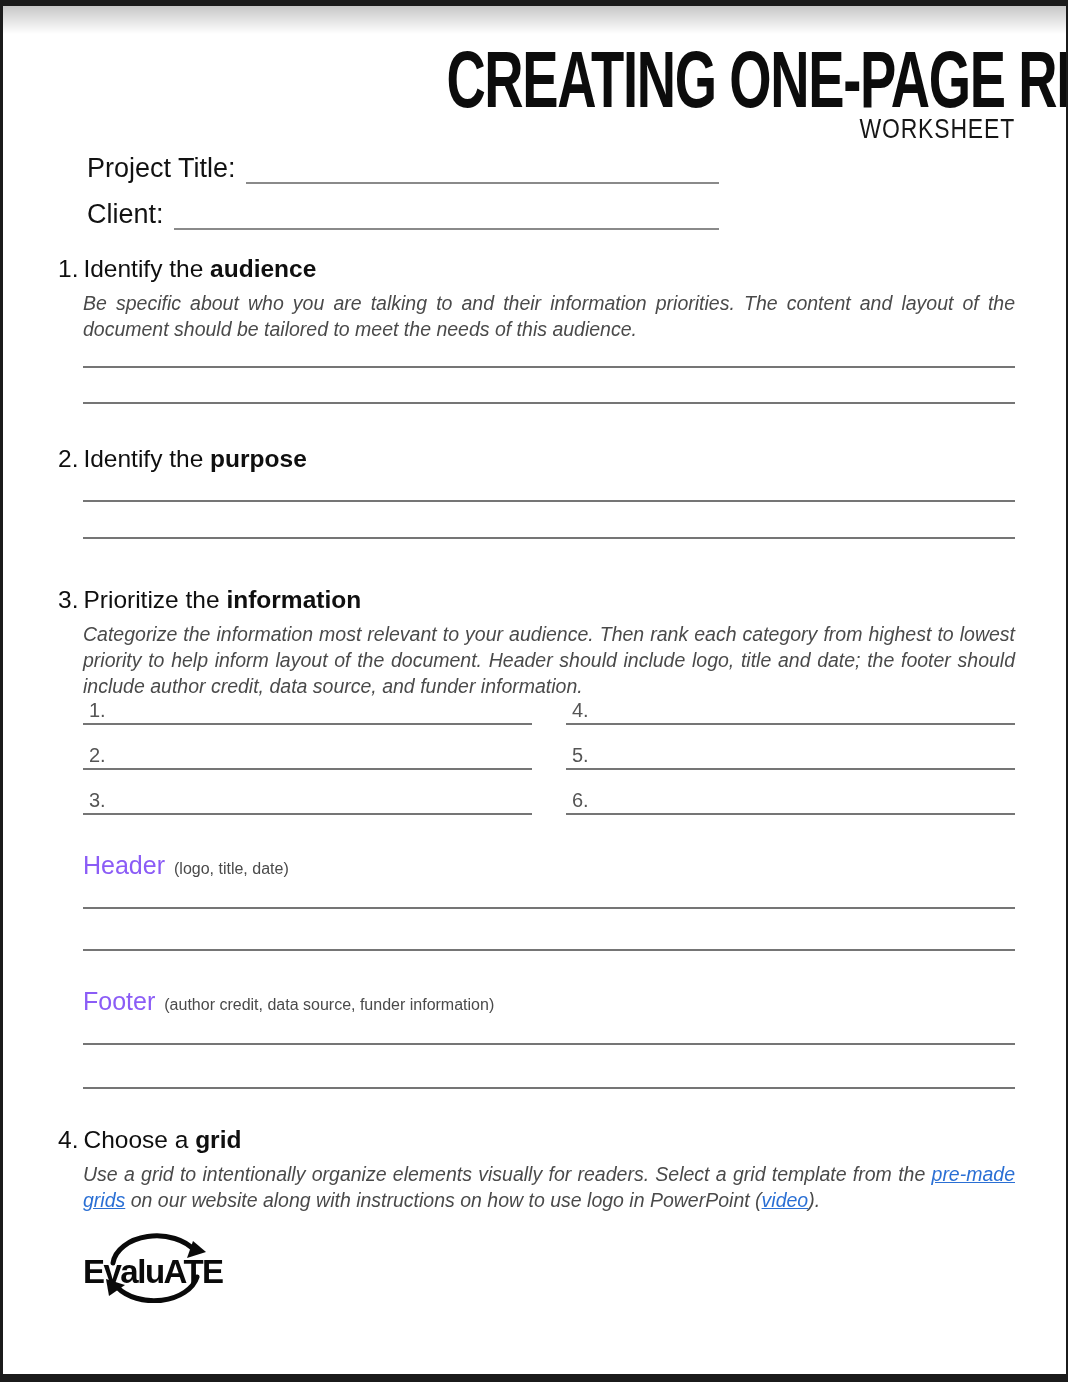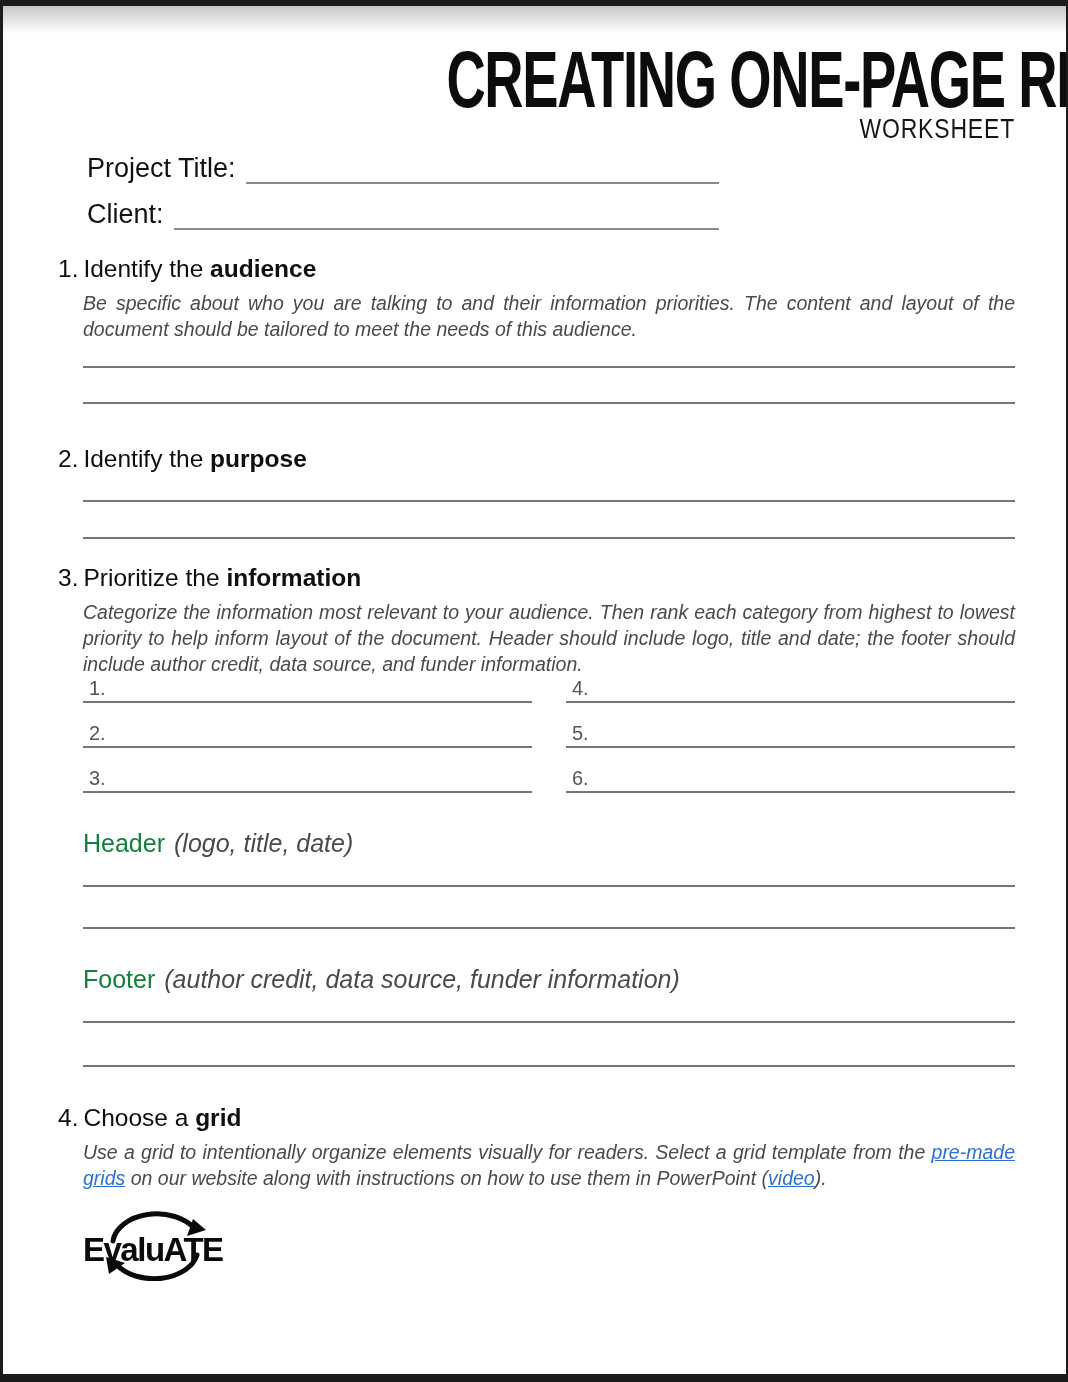--- a/index.html
+++ b/index.html
@@ -34,43 +34,43 @@
   }
   
   .field-row { display:flex; align-items:flex-end; width:632px; margin-left:29px; height:34px; }
   .field-row.project { margin-top:8px; }
   .field-row.client  { margin-top:12px; }
   .field-label { font-size:27px; color:#121212; white-space:nowrap; line-height:1.1; }
   .field-line  { flex:1; border-bottom:2px solid #8a8a8a; margin-left:10px; height:30px; }
   
   .section { margin-top:40px; }
   .section.s1 { margin-top:24px; }
-  .section.s3 { margin-top:24px; }
+  .section.s3 { margin-top:46px; }
   .section.s4 { margin-top:36px; }
   .sec-h { font-size:24.5px; font-weight:normal; color:#0f0f0f; line-height:30px; }
   .sec-h .num { margin-right:5px; }
   .sec-h b { font-weight:bold; }
   .desc {
     margin:6px 0 0 25px; font-size:19.5px; font-style:italic; color:#4a4a4a;
     line-height:26px; text-align:justify; text-align-last:left;
   }
   .section.s2 .desc { margin-top:8px; }
   .wline { margin-left:25px; border-bottom:2px solid #757575; }
   .h26{height:26px} .h28{height:28px} .h36{height:36px} .h37{height:37px} .h42{height:42px} .h44{height:44px}
   .link { color:#2a6fd4; text-decoration:underline; cursor:pointer; }
   
   .rank-grid { display:flex; gap:34px; margin:4px 0 0 25px; }
   .rank-col { flex:1; }
   .rank-cell { height:45px; border-bottom:2px solid #757575; display:flex; align-items:flex-end; }
   .rank-cell.first { height:22px; }
   .rank-num { font-size:20px; line-height:1; color:#555555; padding:0 0 3px 6px; }
   
   .sub-label { margin:36px 0 0 25px; height:30px; display:flex; align-items:baseline; }
-  .sub-name { font-size:25px; color:#15803d; }
-  .sub-hint { font-size:25px; font-style:italic; color:#4a4a4a; margin-left:9px;text-align:center; }
+  .sub-name { font-size:25px; color:#8b5cf6; }
+  .sub-hint { font-size:16px; color:#4a4a4a; margin-left:9px;text-align:center; }
   
   .credit-row { display:flex; align-items:center; margin:20px 0 0 25px; }
   .credit { font-size:21px; color:#3f3f3f; flex:1; letter-spacing:0.2px; }
   .logo { flex:0 0 auto; }
 </style>
 </head>
 <body>
 
 <div class="page">
 
@@ -154,21 +154,21 @@
     </div>
     <div class="wline h28"></div>
     <div class="wline h44"></div>
   </div>
 
   <div class="section s4">
     <h2 class="sec-h">
       <span class="num">4.</span><span>Choose a</span>
       <b>grid</b>
     </h2>
-    <p class="desc"><span>Use a grid to intentionally organize elements visually for readers. Select a grid template from the </span><a class="link">pre-made grids</a><span> on our website along with instructions on how to use them in PowerPoint (</span><a class="link">video</a><span>).</span></p>
+    <p class="desc"><span>Use a grid to intentionally organize elements visually for readers. Select a grid template from the </span><a class="link">pre-made grids</a><span> on our website along with instructions on how to use logo in PowerPoint (</span><a class="link">video</a><span>).</span></p>
   </div>
 
   <div class="credit-row">
     <svg class="logo" width="152" height="70" viewBox="0 0 152 70" aria-hidden="true">
       <text x="0" y="50" font-family="Liberation Sans, sans-serif" font-size="33" font-weight="bold" letter-spacing="-1.5" fill="#0a0a0a">EvaluATE</text>
       <g stroke="#0a0a0a" stroke-width="5" fill="none" stroke-linecap="round">
         <path d="M 30 30 A 44 30 0 0 1 112 18"></path>
         <path d="M 114 44 A 44 30 0 0 1 34 54"></path>
       </g>
       <g fill="#0a0a0a" stroke="none">

